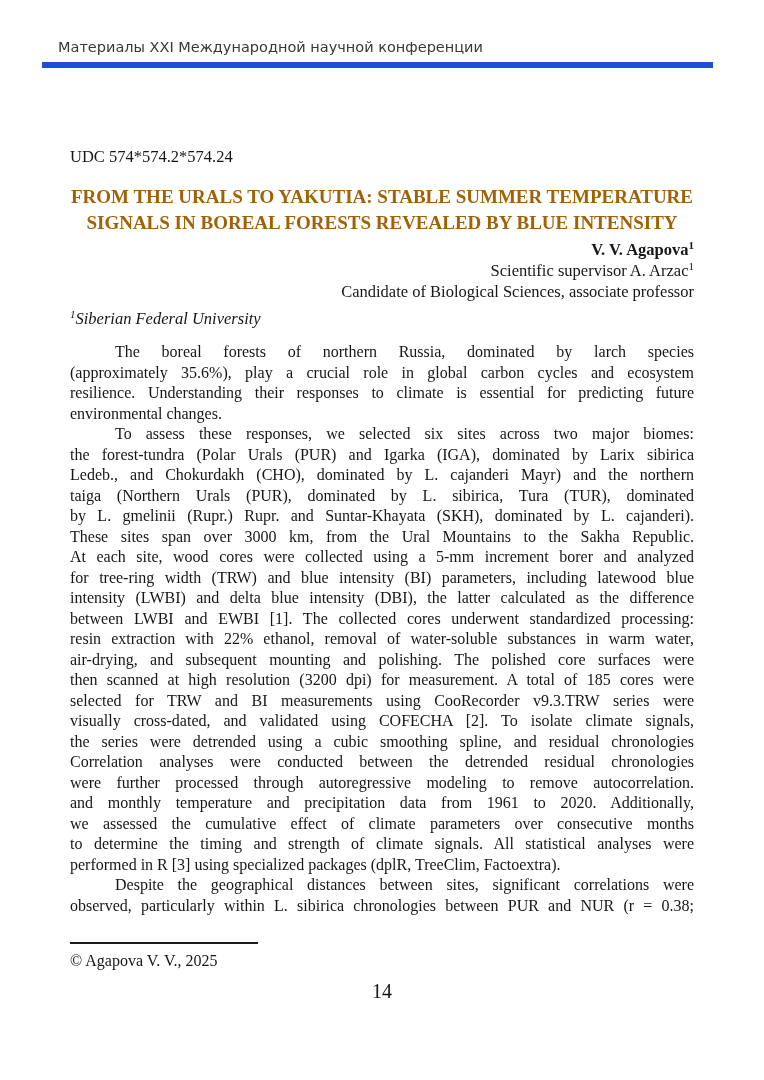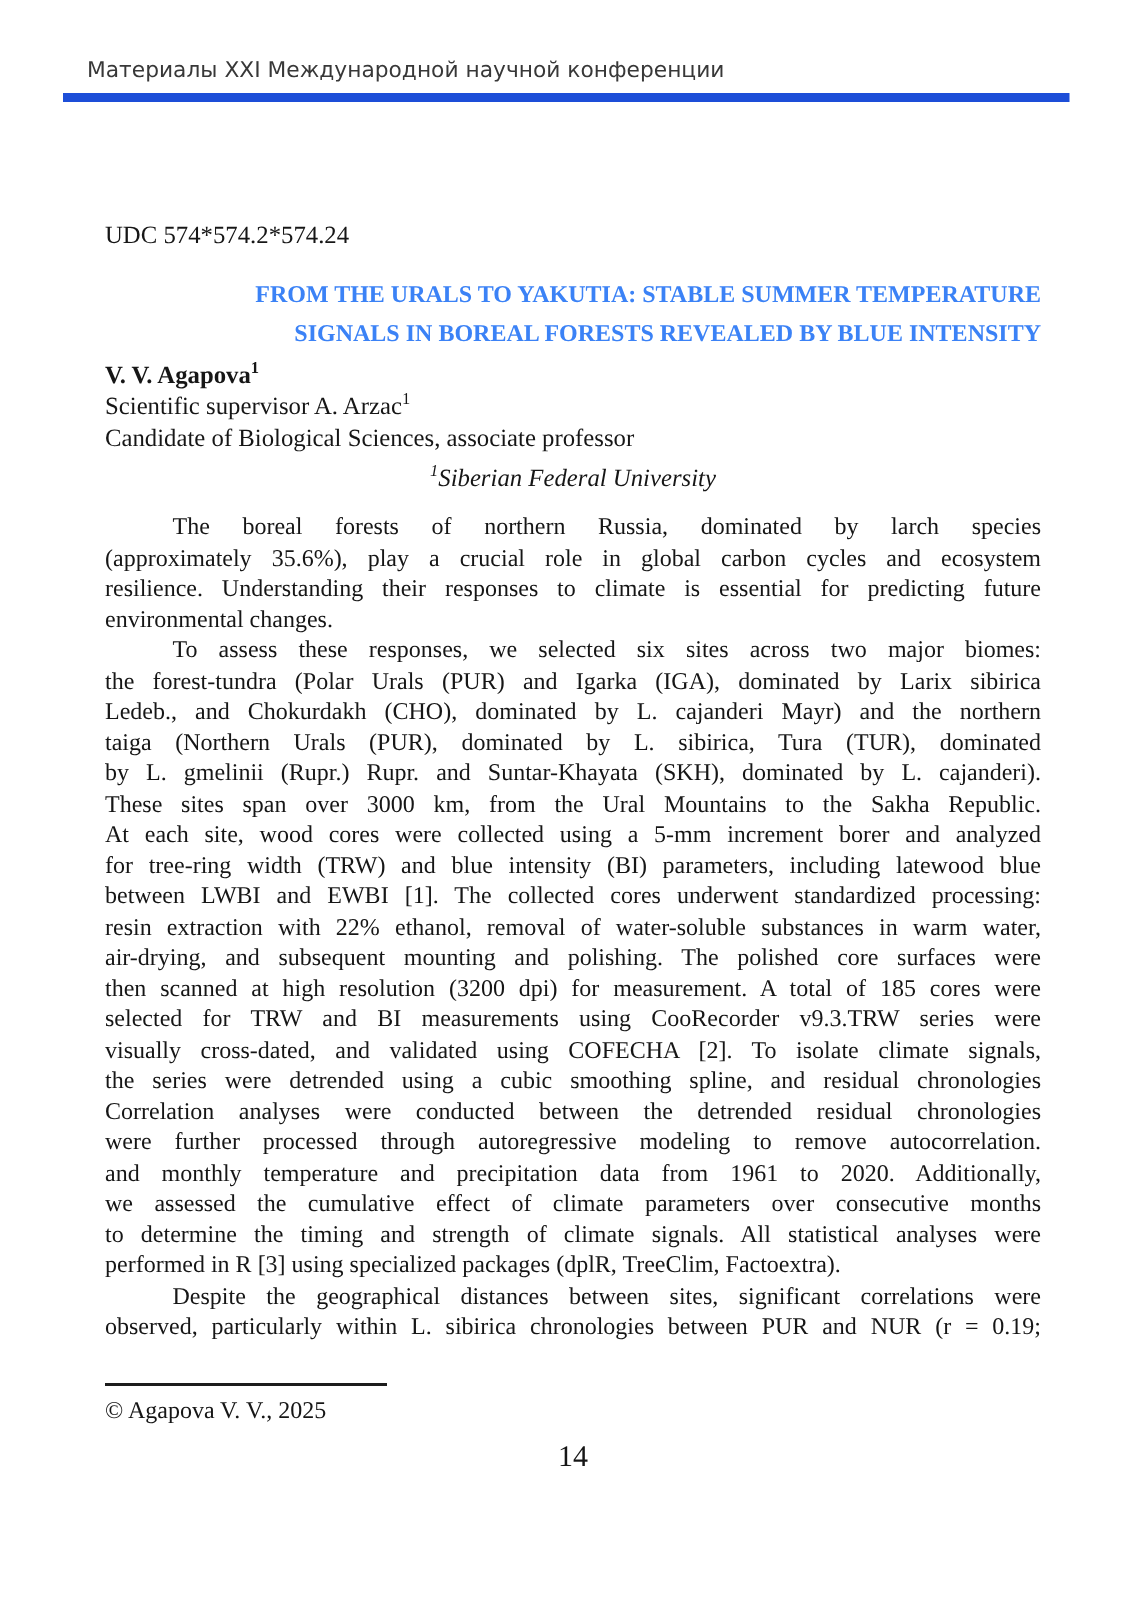--- a/index.html
+++ b/index.html
@@ -37,39 +37,38 @@
     margin: 0 70px;
     width: 624px;
   }
   .udc {
     margin-top: 79px;
     font-size: 16.5px;
     line-height: 20px;
   }
   .title {
     margin-top: 17px;
-    text-align: right;
+    text-align: center;
     font-weight: bold;
-    font-size: 16px;
+    font-size: 19px;
     line-height: 26px;
-    color: #3b82f6;
+    color: #a16207;
   }
   .byline {
     margin-top: 3px;
-    text-align: left;
+    text-align: right;
     font-size: 16.5px;
     line-height: 21px;
   }
   .byline sup, .affiliation sup {
     font-size: 11px;
     line-height: 0;
   }
   .affiliation {
     margin-top: 6px;
-    text-align: center;
     font-style: italic;
     font-size: 16.5px;
     line-height: 21px;
   }
   
   .body-text {
     margin-top: 13px;
     font-size: 16px;
     line-height: 20.5px;
   }
@@ -135,35 +134,36 @@
         <div class="line jfy">resilience. Understanding their responses to climate is essential for predicting future</div>
         <div class="line">environmental changes.</div>
         <div class="line indent jfy">To assess these responses, we selected six sites across two major biomes:</div>
         <div class="line jfy">the forest-tundra (Polar Urals (PUR) and Igarka (IGA), dominated by Larix sibirica</div>
         <div class="line jfy">Ledeb., and Chokurdakh (CHO), dominated by L. cajanderi Mayr) and the northern</div>
         <div class="line jfy">taiga (Northern Urals (PUR), dominated by L. sibirica, Tura (TUR), dominated</div>
         <div class="line jfy">by L. gmelinii (Rupr.) Rupr. and Suntar-Khayata (SKH), dominated by L. cajanderi).</div>
         <div class="line jfy">These sites span over 3000 km, from the Ural Mountains to the Sakha Republic.</div>
         <div class="line jfy">At each site, wood cores were collected using a 5-mm increment borer and analyzed</div>
         <div class="line jfy">for tree-ring width (TRW) and blue intensity (BI) parameters, including latewood blue</div>
+        <div class="line jfy">intensity (LWBI) and delta blue intensity (DBI), the latter calculated as the difference</div>
         <div class="line jfy">between LWBI and EWBI [1]. The collected cores underwent standardized processing:</div>
         <div class="line jfy">resin extraction with 22% ethanol, removal of water-soluble substances in warm water,</div>
         <div class="line jfy">air-drying, and subsequent mounting and polishing. The polished core surfaces were</div>
         <div class="line jfy">then scanned at high resolution (3200 dpi) for measurement. A total of 185 cores were</div>
         <div class="line jfy">selected for TRW and BI measurements using CooRecorder v9.3.TRW series were</div>
         <div class="line jfy">visually cross-dated, and validated using COFECHA [2]. To isolate climate signals,</div>
         <div class="line jfy">the series were detrended using a cubic smoothing spline, and residual chronologies</div>
         <div class="line jfy">Correlation analyses were conducted between the detrended residual chronologies</div>
         <div class="line jfy">were further processed through autoregressive modeling to remove autocorrelation.</div>
         <div class="line jfy">and monthly temperature and precipitation data from 1961 to 2020. Additionally,</div>
         <div class="line jfy">we assessed the cumulative effect of climate parameters over consecutive months</div>
         <div class="line jfy">to determine the timing and strength of climate signals. All statistical analyses were</div>
         <div class="line">performed in R [3] using specialized packages (dplR, TreeClim, Factoextra).</div>
         <div class="line indent jfy">Despite the geographical distances between sites, significant correlations were</div>
-        <div class="line jfy">observed, particularly within L. sibirica chronologies between PUR and NUR (r = 0.19;</div>
+        <div class="line jfy">observed, particularly within L. sibirica chronologies between PUR and NUR (r = 0.38;</div>
       </div>
 
   </div>
 
   <div class="footnote-rule"></div>
 
   <div class="copyright">© Agapova V. V., 2025</div>
 
   <div class="page-number">14</div>
 

